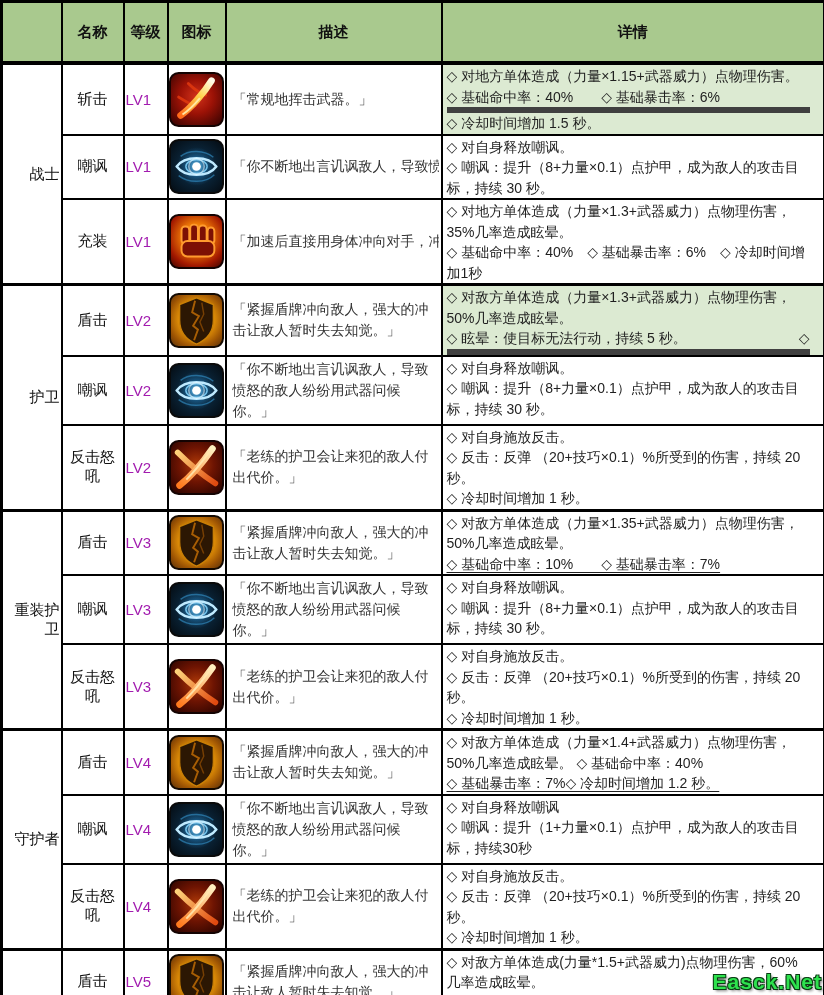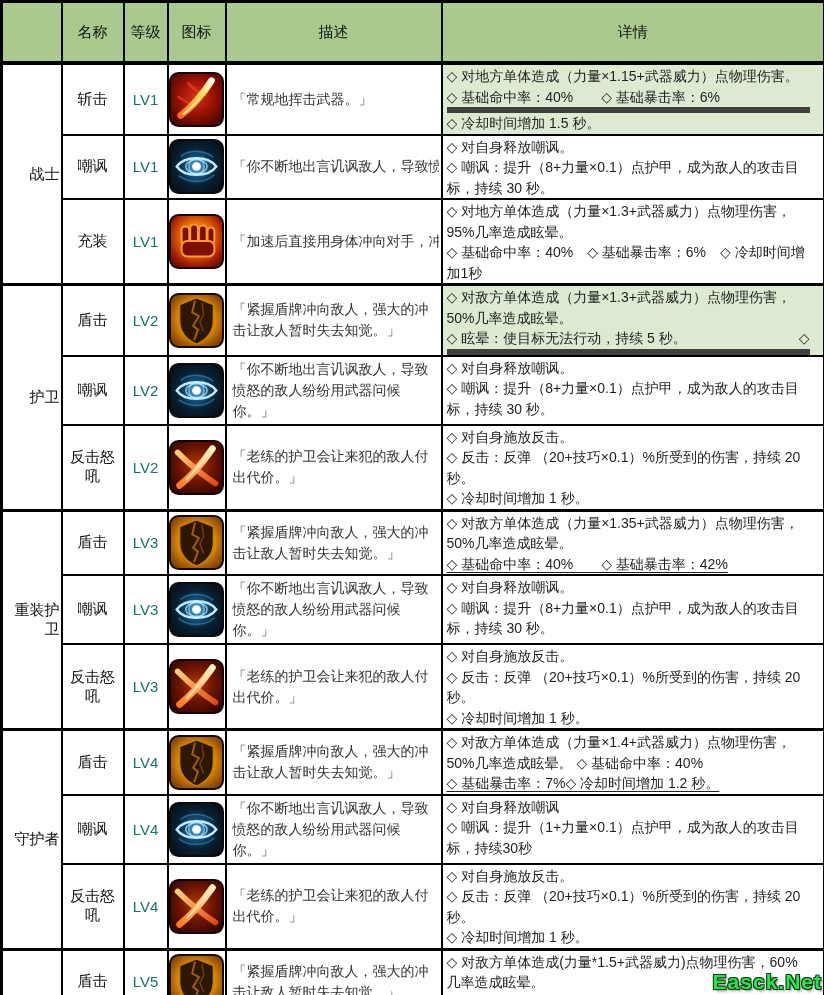--- a/index.html
+++ b/index.html
@@ -1,24 +1,24 @@
 <!DOCTYPE html>
 <html><head>
 <meta charset="utf-8">
 <style>
   html,body{margin:0;padding:0;background:#fff;font-family:"Liberation Sans","DejaVu Sans",sans-serif;}
   .page{position:relative;width:824px;height:995px;overflow:hidden;background:#fff;}
   table.skills{border-collapse:collapse;table-layout:fixed;width:823px;border:3px solid #000;}
   th,td{border:2px solid #000;overflow:hidden;}
-  thead th{background:#a9c98e;height:56px;font-size:15px;font-weight:normal;color:#111;border-bottom:4px solid #000;text-align:center;}
+  thead th{background:#a9c98e;height:56px;font-size:15px;font-weight:bold;color:#111;border-bottom:4px solid #000;text-align:center;}
   tbody tr{height:62px;}
   tr.group-start td{border-top:3px solid #000;}
   .cls-cell{text-align:right;font-size:15px;color:#111;background:#fff;padding:0 1px;}
   .name-cell{text-align:center;font-weight:normal;font-size:15px;color:#111;}
-  .lvl-cell{text-align:center;font-size:15px;color:#0f766e;}
+  .lvl-cell{text-align:left;font-size:15px;color:#a21caf;}
   .icon-cell{padding:0;text-align:center;vertical-align:middle;}
   .skill-icon{display:inline-flex;width:55px;height:55px;align-items:center;justify-content:center;vertical-align:middle;}
   .skill-icon svg{display:block;}
   .desc-cell{vertical-align:middle;padding:2px 2px 2px 6px;background:#fff;font-family:Liberation Serif, serif;}
   .desc{font-size:14px;line-height:21px;color:#333;}
   .desc.clip{white-space:nowrap;overflow:hidden;}
   .detail-cell{vertical-align:top;padding:1px 13px 0 4px;background:#fff;}
   .detail-cell.hl{background:#dcead2;}
   .detail-line{font-size:14px;line-height:20.5px;color:#1f1f1f;}
   .u-full{border-bottom:6px solid #404040;}
@@ -153,21 +153,21 @@
         <rect x="31" y="12" width="8" height="19" rx="3.5"></rect>
         <rect x="40" y="14" width="7" height="17" rx="3.5"></rect>
         <rect x="13" y="28" width="34" height="16" rx="6"></rect>
       </g>
     </svg>
             </span></td>
       <td class="desc-cell">
             <div class="desc clip">「加速后直接用身体冲向对手，冲击大</div>
           </td>
       <td class="detail-cell">
-            <div class="detail-line">◇ 对地方单体造成（力量×1.3+武器威力）点物理伤害，95%几率造成眩晕。</div>
+            <div class="detail-line">◇ 对地方单体造成（力量×1.3+武器威力）点物理伤害，35%几率造成眩晕。</div>
             <div class="detail-line">◇ 基础命中率：40%　◇ 基础暴击率：6%　◇ 冷却时间增加1秒</div>
           </td>
     </tr>
         <tr class="group-start">
       <td class="cls-cell" rowspan="3"><span>护卫</span></td>
       <td class="name-cell"><span>盾击</span></td>
       <td class="lvl-cell"><span>LV2</span></td>
       <td class="icon-cell"><span class="skill-icon">
               <svg width="55" height="55" viewBox="0 0 57 57" xmlns="http://www.w3.org/2000/svg">
       <defs>
@@ -281,21 +281,21 @@
       <path d="M28.5 5 L46 12 L46 28 C46 41 38 49 28.5 53 C19 49 11 41 11 28 L11 12 Z" fill="#2c1703" stroke="#c97f06" stroke-width="1.5"></path>
       <path d="M27 8 L24 20 L31 24 L25 34 L30 38 L26 49" fill="none" stroke="#a85e04" stroke-width="2"></path>
       <path d="M34 10 L36 22 L32 30 L36 40" fill="none" stroke="#7e4403" stroke-width="1.5" opacity=".9"></path>
     </svg>
             </span></td>
       <td class="desc-cell">
             <div class="desc">「紧握盾牌冲向敌人，强大的冲击让敌人暂时失去知觉。」</div>
           </td>
       <td class="detail-cell">
             <div class="detail-line">◇ 对敌方单体造成（力量×1.35+武器威力）点物理伤害，50%几率造成眩晕。</div>
-            <div class="detail-line u-text">◇ 基础命中率：40%　　◇ 基础暴击率：42%</div>
+            <div class="detail-line u-text">◇ 基础命中率：10%　　◇ 基础暴击率：7%</div>
           </td>
     </tr>
         <tr>
 
       <td class="name-cell"><span>嘲讽</span></td>
       <td class="lvl-cell"><span>LV3</span></td>
       <td class="icon-cell"><span class="skill-icon">
               <svg width="55" height="55" viewBox="0 0 57 57" xmlns="http://www.w3.org/2000/svg">
       <defs>
         <radialGradient id="ey-bg" cx="50%" cy="50%" r="70%">

